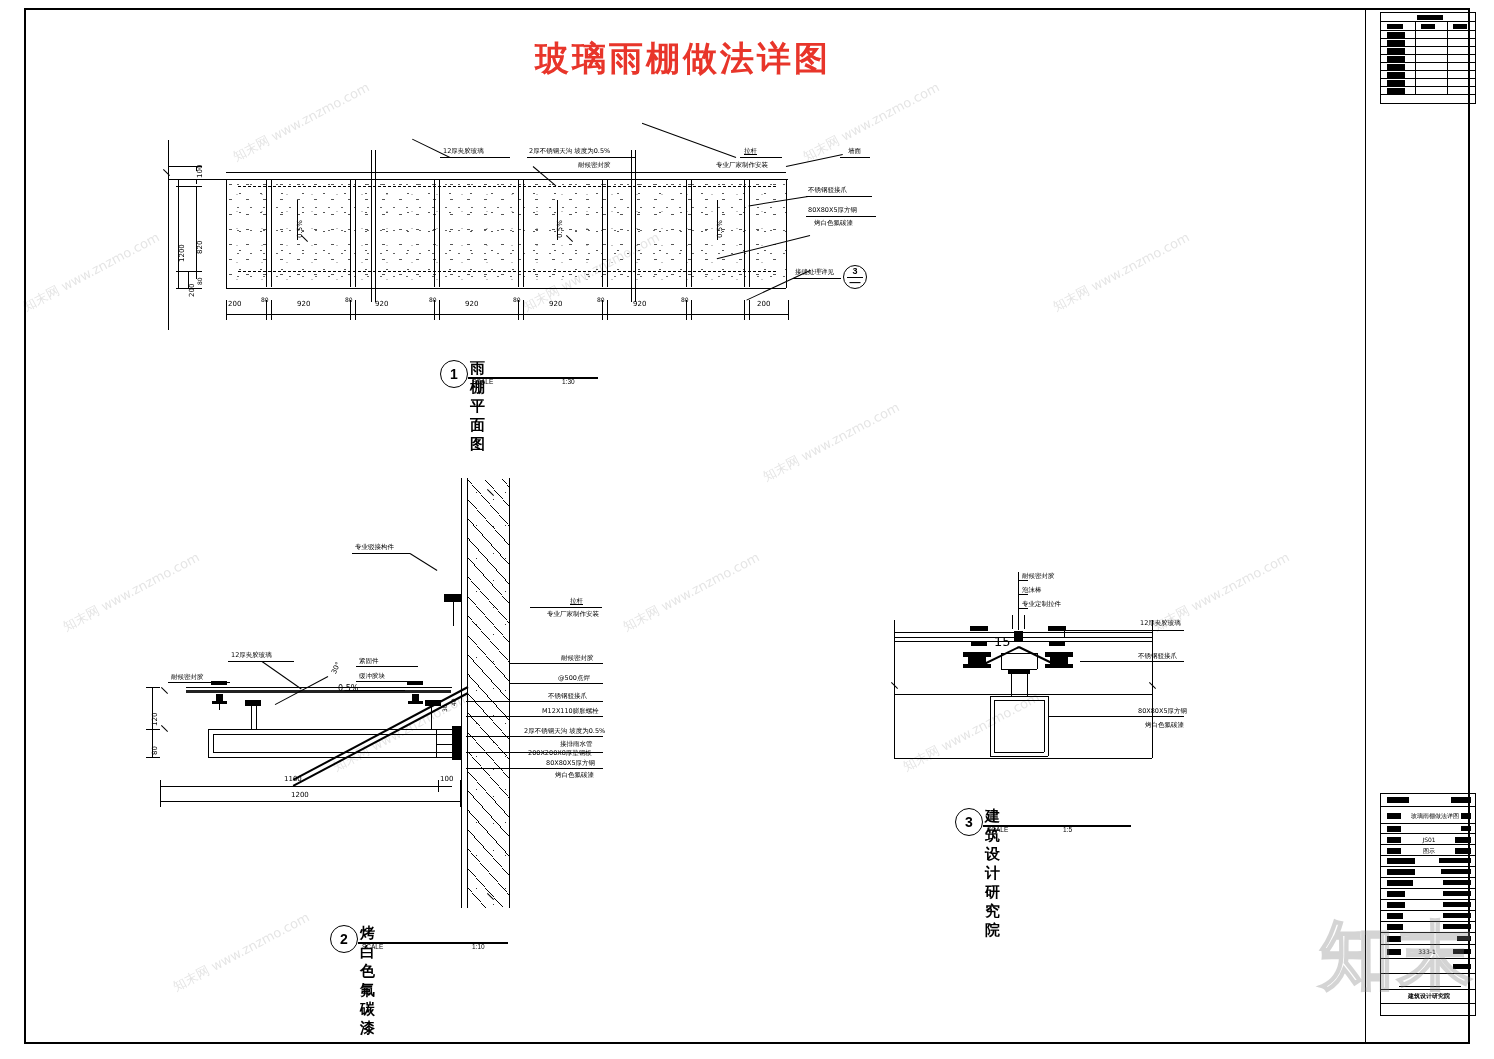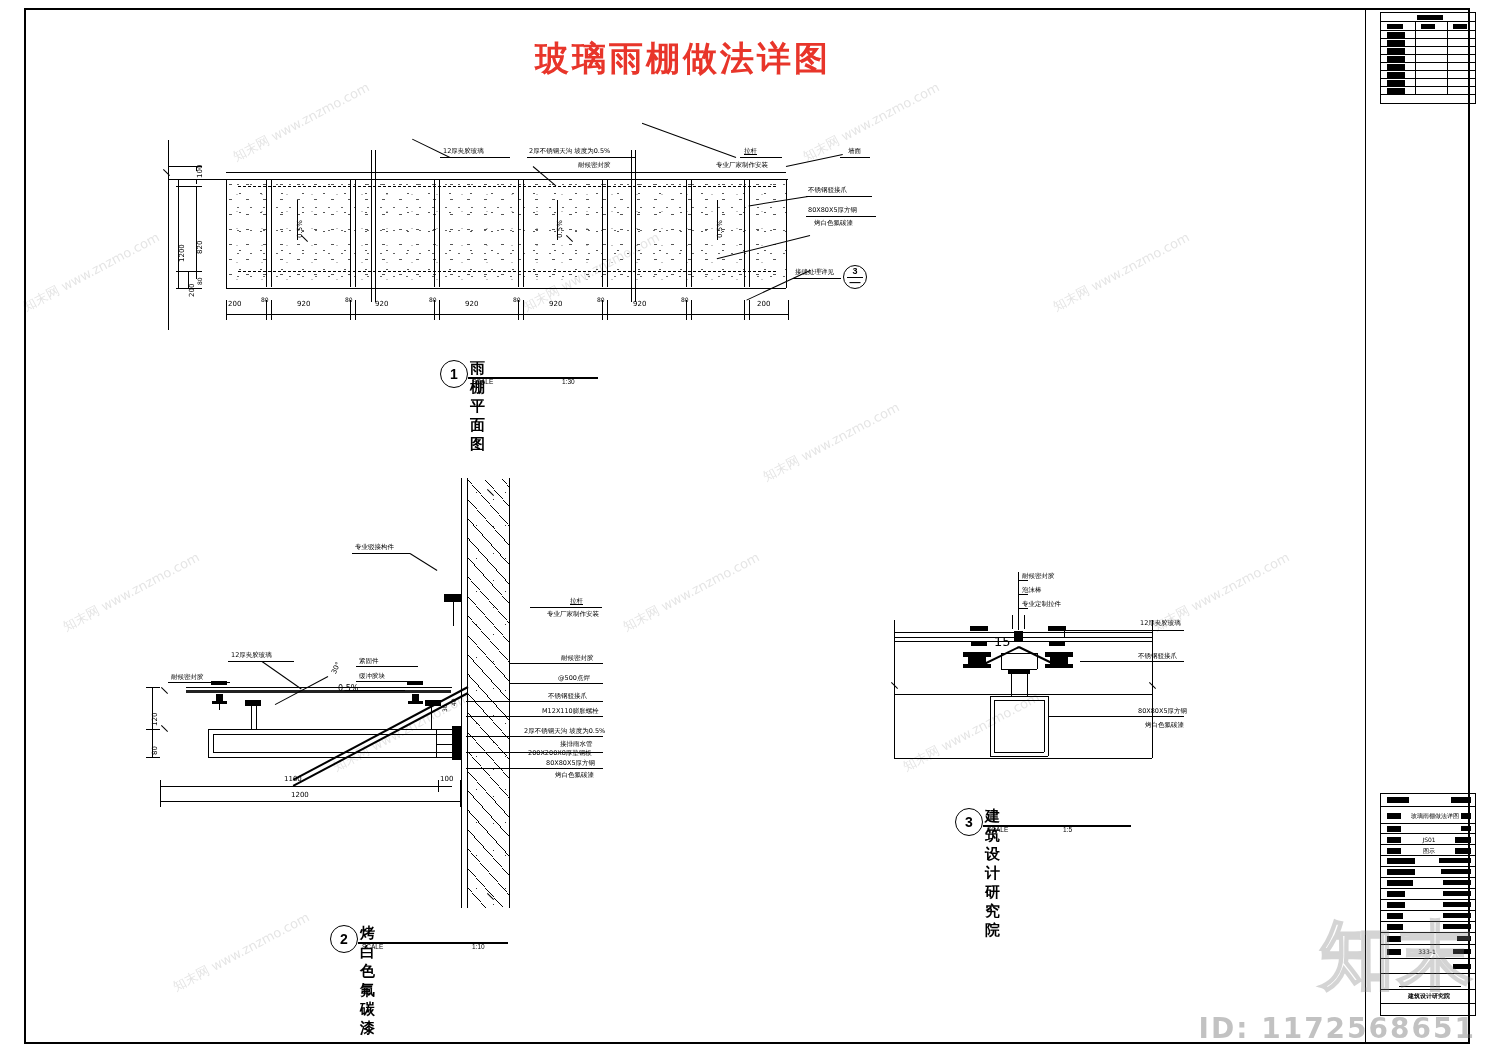--- a/index.html
+++ b/index.html
@@ -560,15 +560,14 @@
     <div class="redact" style="left:72px;top:170px;width:18px;height:5px;"></div>
 
     <div class="tbrow" style="top:180px;height:16px;"></div>
     <div class="ln lnh" style="left:18px;top:192px;width:62px;"></div>
 
     <div class="tbrow" style="top:196px;height:14px;"></div>
     <div class="tbtxt" style="left:10px;top:198px;width:76px;font-weight:bold;">建筑设计研究院</div>
   </div>
 
   <div class="wmlogo">知末</div>
-  <div class="wmid">ID: 1172568651</div>
 
 </div>
 
 </body></html>

